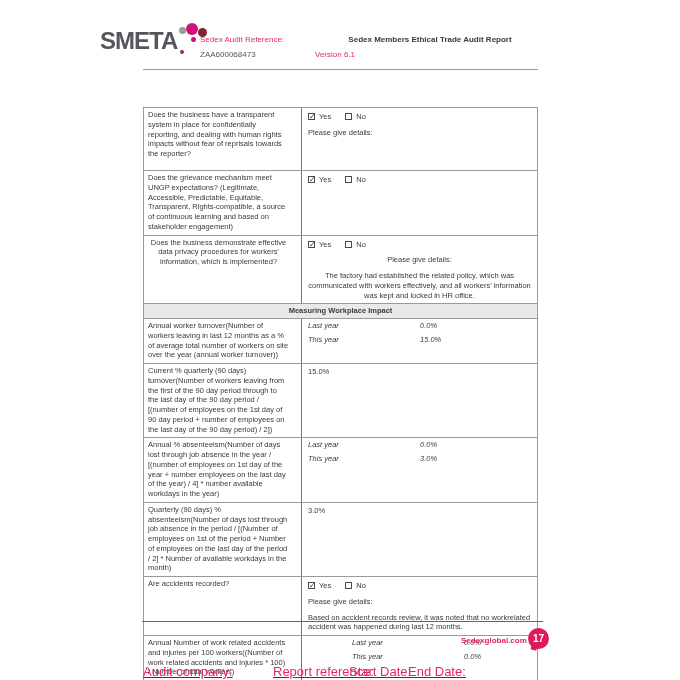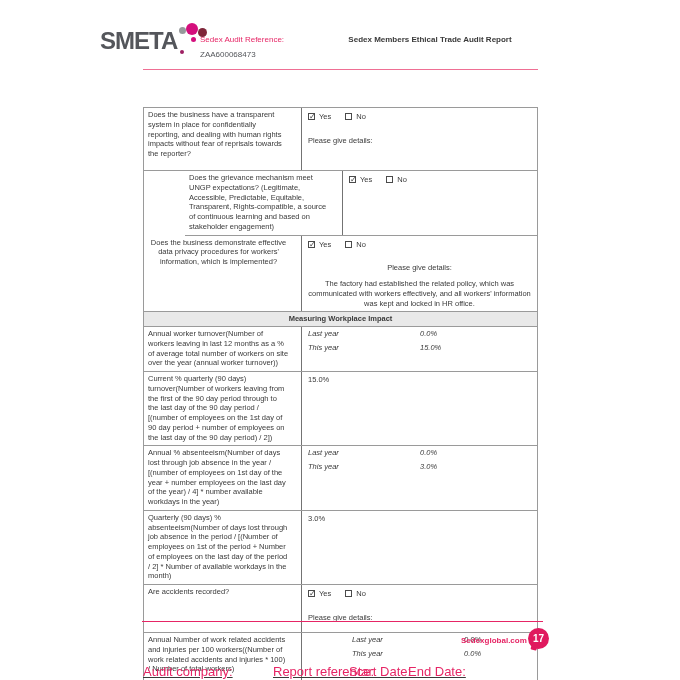--- a/index.html
+++ b/index.html
@@ -33,21 +33,21 @@
   .report-table { position:absolute; left:143px; top:107px; width:395px; border:1px solid #9a9a9a; font-size:7.5px; line-height:1.3; }
   .t-row { display:flex; border-bottom:1px solid #9a9a9a; }
   .t-row:last-child { border-bottom:none; }
   .q-cell { width:158px; min-width:158px; border-right:1px solid #737373; padding:2px 12px 3px 4px; }
   .a-cell { flex:1; padding:2px 6px 3px 6px; }
   .section-row { text-align:center; font-weight:700; background:#e9e9e9; border-bottom:1px solid #9a9a9a; padding:2px 0; color:#3a3a3a; }
   .yn-line { display:flex; align-items:center; margin:2px 0 2px 0; }
   .cb { display:inline-block; width:7px; height:7px; border:1px solid #4a4a4a; margin-right:4px; position:relative; background:#fff; }
   .cb.checked::after { content:"✓"; position:absolute; left:0px; top:-2px; font-size:8px; color:#3a3a3a; }
   .yn-gap { margin-left:14px; }
-  .details-label { margin-top:14px; }
+  .details-label { margin-top:6px; }
   .details-text { margin-top:6px; }
   .pair { display:flex; margin-bottom:4px;font-style:italic; }
   .pair-label { width:112px; }
   .single-value { margin-top:1px; }
 
   
   .ftr-line { position:absolute; left:142px; top:621px; width:401px; height:0; border-top:1.5px solid #e62565; }
   .ftr-block { position:absolute; top:664px; font-size:13px; line-height:16px;text-decoration:underline; }
   .ftr-label { color:#e62565; }
   .ftr-value { color:#54565b; }
@@ -69,40 +69,41 @@
   <span class="logo-dot dot-period"></span>
 </div>
 
 <div class="hdr-col hdr-ref">
   <div class="pink">Sedex Audit Reference:</div>
   <div class="hdr-value">ZAA600068473</div>
 </div>
 
 <div class="hdr-col hdr-title">
   <div class="hdr-bold">Sedex Members Ethical Trade Audit Report</div>
+  <div class="pink">Version 6.1</div>
 </div>
 
 <div class="hdr-line"></div>
 
 <div class="report-table">
 
   <div class="t-row" style="min-height:63px;">
     <div class="q-cell">Does the business have a transparent system in place for confidentially reporting, and dealing with human rights impacts without fear of reprisals towards the reporter?</div>
     <div class="a-cell">
       <div class="yn-line">
         <span class="cb checked"></span>
         <span>Yes</span>
         <span class="cb yn-gap"></span>
         <span>No</span>
       </div>
       <div class="details-label">Please give details:</div>
     </div>
   </div>
 
-  <div class="t-row" style="min-height:53px;margin-left:41px;">
+  <div class="t-row" style="min-height:53px;">
     <div class="q-cell">Does the grievance mechanism meet UNGP expectations? (Legitimate, Accessible, Predictable, Equitable, Transparent, Rights-compatible, a source of continuous learning and based on stakeholder engagement)</div>
     <div class="a-cell">
       <div class="yn-line">
         <span class="cb checked"></span>
         <span>Yes</span>
         <span class="cb yn-gap"></span>
         <span>No</span>
       </div>
     </div>
   </div>
@@ -168,20 +169,21 @@
   <div class="t-row" style="min-height:48px;">
     <div class="q-cell">Are accidents recorded?</div>
     <div class="a-cell">
       <div class="yn-line">
         <span class="cb checked"></span>
         <span>Yes</span>
         <span class="cb yn-gap"></span>
         <span>No</span>
       </div>
       <div class="details-label">Please give details:</div>
+      <div class="details-text">Based on accident records review, it was noted that no workrelated accident was happened during last 12 months.</div>
     </div>
   </div>
 
   <div class="t-row" style="min-height:52px;gap:44px;">
     <div class="q-cell">Annual Number of work related accidents and injuries per 100 workers((Number of work related accidents and injuries * 100) / Number of total workers)</div>
     <div class="a-cell">
       <div class="pair">
         <span class="pair-label">Last year</span>
         <span class="pair-value">0.0%</span>
       </div>

